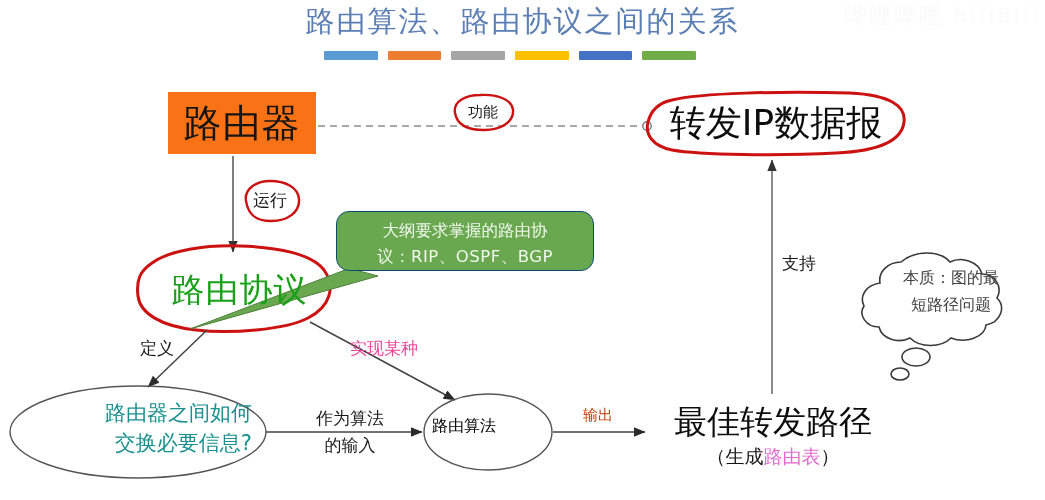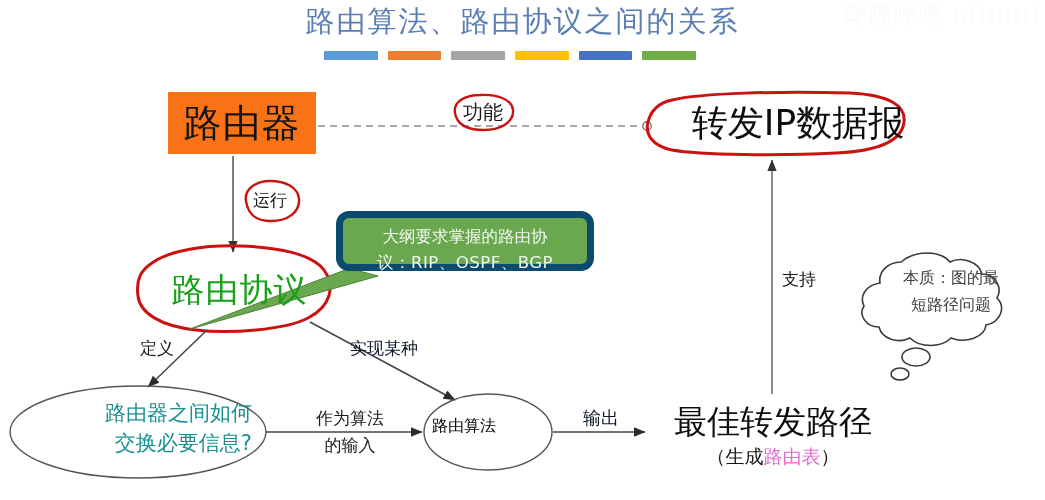--- a/index.html
+++ b/index.html
@@ -68,27 +68,27 @@
     color: #141414;
     letter-spacing: 1px;
     font-family: "DejaVu Sans", sans-serif;
   }
 
   
   #label-gongneng {
     left: 452px; top: 96px;
     width: 62px; height: 32px;
     display: flex; align-items: center; justify-content: center;
-    font-size: 20px; color: #1a1a1a;
+    font-size: 15px; color: #1a1a1a;
     font-family: "DejaVu Sans", sans-serif;
   }
 
   
   #forward-ip {
-    left: 672px; top: 98px;
+    left: 650px; top: 98px;
     width: 252px; height: 50px;
     display: flex; align-items: center; justify-content: center;
     font-size: 36px; color: #0d0d0d;
     letter-spacing: 0px;
     white-space: nowrap;
     font-family: "DejaVu Sans", sans-serif;
   }
 
   
   #label-yunxing {
@@ -107,35 +107,35 @@
     font-size: 33px; color: #18a018;
     letter-spacing: 1px;
     font-family: "DejaVu Sans", sans-serif;
   }
 
   
   #callout {
     left: 336px; top: 211px;
     width: 258px; height: 60px;
     background: #6aa84f;
-    border: 7px solid #0c4a6e;
+    border: 1px solid #0c4a6e;
     border-radius: 13px;
     box-sizing: border-box;
     padding: 6px 12px 0 12px;
     color: #f1f7ee;
     font-size: 16.5px;
     line-height: 26px;
     text-align: center;
     font-family: "DejaVu Sans", sans-serif;
   }
   #callout .l2 { letter-spacing: 0.5px; }
 
   
   #label-zhichi {
-    left: 782px; top: 268px;
+    left: 782px; top: 252px;
     font-size: 17px; color: #1a1a1a;
     font-family: "DejaVu Sans", sans-serif;
   }
 
   
   #bubble-text {
     left: 888px; top: 264px;
     width: 126px;
     text-align: center;
     color: #404040;
@@ -145,21 +145,21 @@
   }
 
   
   #label-dingyi {
     left: 140px; top: 337px;
     font-size: 17px; color: #1a1a1a;
     font-family: "DejaVu Sans", sans-serif;
   }
   #label-shixian {
     left: 350px; top: 337px;
-    font-size: 17px; color: #0f172a;
+    font-size: 17px; color: #ec4899;
     font-family: Liberation Mono, monospace;
   }
 
   
   #question-text {
     left: 24px; top: 398px;
     width: 228px;
     text-align: right;
     color: #1a9090;
     font-size: 21px;
@@ -183,21 +183,21 @@
     width: 112px;
     text-align: left;
     color: #000000;
     font-size: 16px;
     font-family: "DejaVu Sans", sans-serif;
   }
 
   
   #label-output {
     left: 583px; top: 406px;
-    font-size: 18px; color: #0f172a;
+    font-size: 15px; color: #c2410c;
     font-family: Liberation Sans, sans-serif;
   }
 
   
   #best-path {
     left: 648px; top: 400px;
     width: 250px;
     text-align: center;
     font-size: 33px;
     color: #0d0d0d;

